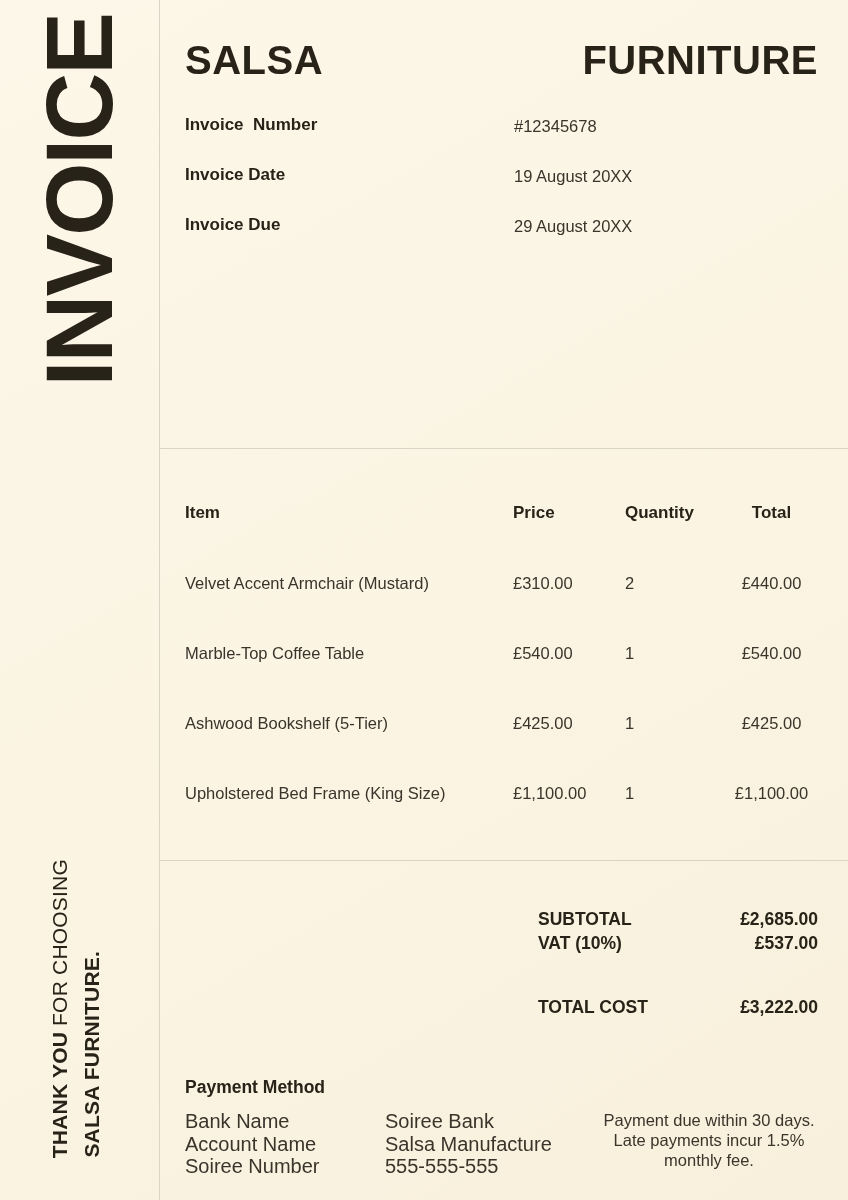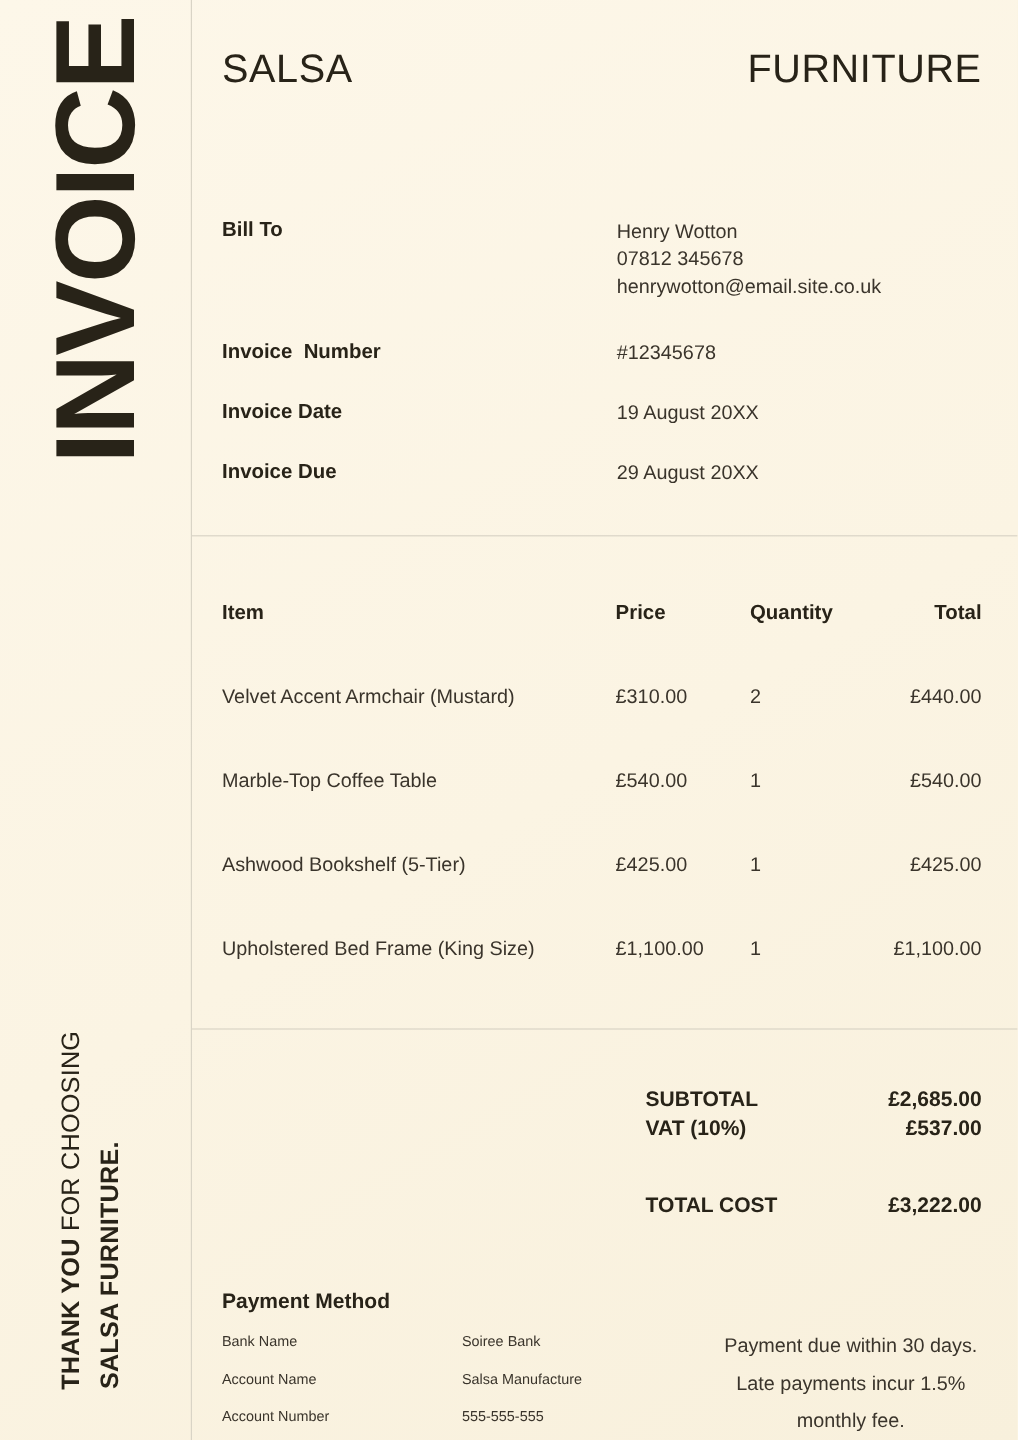--- a/index.html
+++ b/index.html
@@ -65,22 +65,22 @@
     border-left: 1px solid var(--line);
     display: flex;
     flex-direction: column;
   }
   section { padding-left: 25px; padding-right: 30px; }
 
   .top { height: 448px; padding-top: 38px; }
   .brand-row {
     display: flex;
     justify-content: space-between;
-    font-size: 33px;
-    font-weight: 400;
+    font-size: 40px;
+    font-weight: 700;
     letter-spacing: 0.5px;
   }
   .detail-row { display: flex; align-items: flex-start; }
   .dlabel {
     width: 329px;
     flex: 0 0 329px;
     font-size: 17px;
     font-weight: 700;
     white-space: pre;
   }
@@ -94,21 +94,21 @@
     border-top: 1px solid var(--line);
     height: 412px;
     padding-top: 54px;
   }
   .tgrid {
     display: grid;
     grid-template-columns: 328px 112px 100px 1fr;
     align-items: baseline;
   }
   .tgrid .c-qty { text-align: left; }
-  .tgrid .c-total { text-align: right; }
+  .tgrid .c-total { text-align: center; }
   .thead { font-size: 17px; font-weight: 700; }
   .trow-item { margin-top: 51px; font-size: 16.5px; color: var(--body); }
 
   
   .bottom { border-top: 1px solid var(--line); padding-top: 46px; flex: 1; }
   .totals {
     margin-left: 353px;
     font-size: 17.5px;
     font-weight: 700;
   }
@@ -123,29 +123,29 @@
   .payment { margin-top: 58px; }
   .pay-heading { font-size: 17.5px; font-weight: 700; }
   .pay-flex {
     display: flex;
     justify-content: space-between;
     margin-top: 12px;
   }
   .pay-grid {
     display: grid;
     grid-template-columns: 200px auto;
-    font-size: 12px;
+    font-size: 20px;
     line-height: 22.5px;
     color: var(--body);
   }
   .note {
     width: 218px;
     text-align: center;
     font-size: 16.5px;
-    line-height: 31px;
+    line-height: 20px;
     color: var(--body);
   }
 </style>
 </head>
 <body>
 
 <div class="page">
 
   <aside class="sidebar">
     <div class="vtext v-title">INVOICE</div>
@@ -156,28 +156,20 @@
   </aside>
 
   <main class="main">
 
     <section class="top">
       <div class="brand-row">
         <div>SALSA</div>
         <div>FURNITURE</div>
       </div>
 
-      <div class="detail-row billto">
-        <div class="dlabel">Bill To</div>
-        <div class="dvalue">
-          <div>Henry Wotton</div>
-          <div>07812 345678</div>
-          <div>henrywotton@email.site.co.uk</div>
-        </div>
-      </div>
 
       <div class="meta">
         <div class="detail-row">
           <div class="dlabel">Invoice  Number</div>
           <div class="dvalue">#12345678</div>
         </div>
         <div class="detail-row">
           <div class="dlabel">Invoice Date</div>
           <div class="dvalue">19 August 20XX</div>
         </div>
@@ -239,21 +231,21 @@
       </div>
 
       <div class="payment">
         <div class="pay-heading">Payment Method</div>
         <div class="pay-flex">
           <div class="pay-grid">
             <div>Bank Name</div>
             <div>Soiree Bank</div>
             <div>Account Name</div>
             <div>Salsa Manufacture</div>
-            <div>Account Number</div>
+            <div>Soiree Number</div>
             <div>555-555-555</div>
           </div>
           <div class="note">Payment due within 30 days. Late payments incur 1.5% monthly fee.</div>
         </div>
       </div>
     </section>
 
   </main>
 </div>
 

